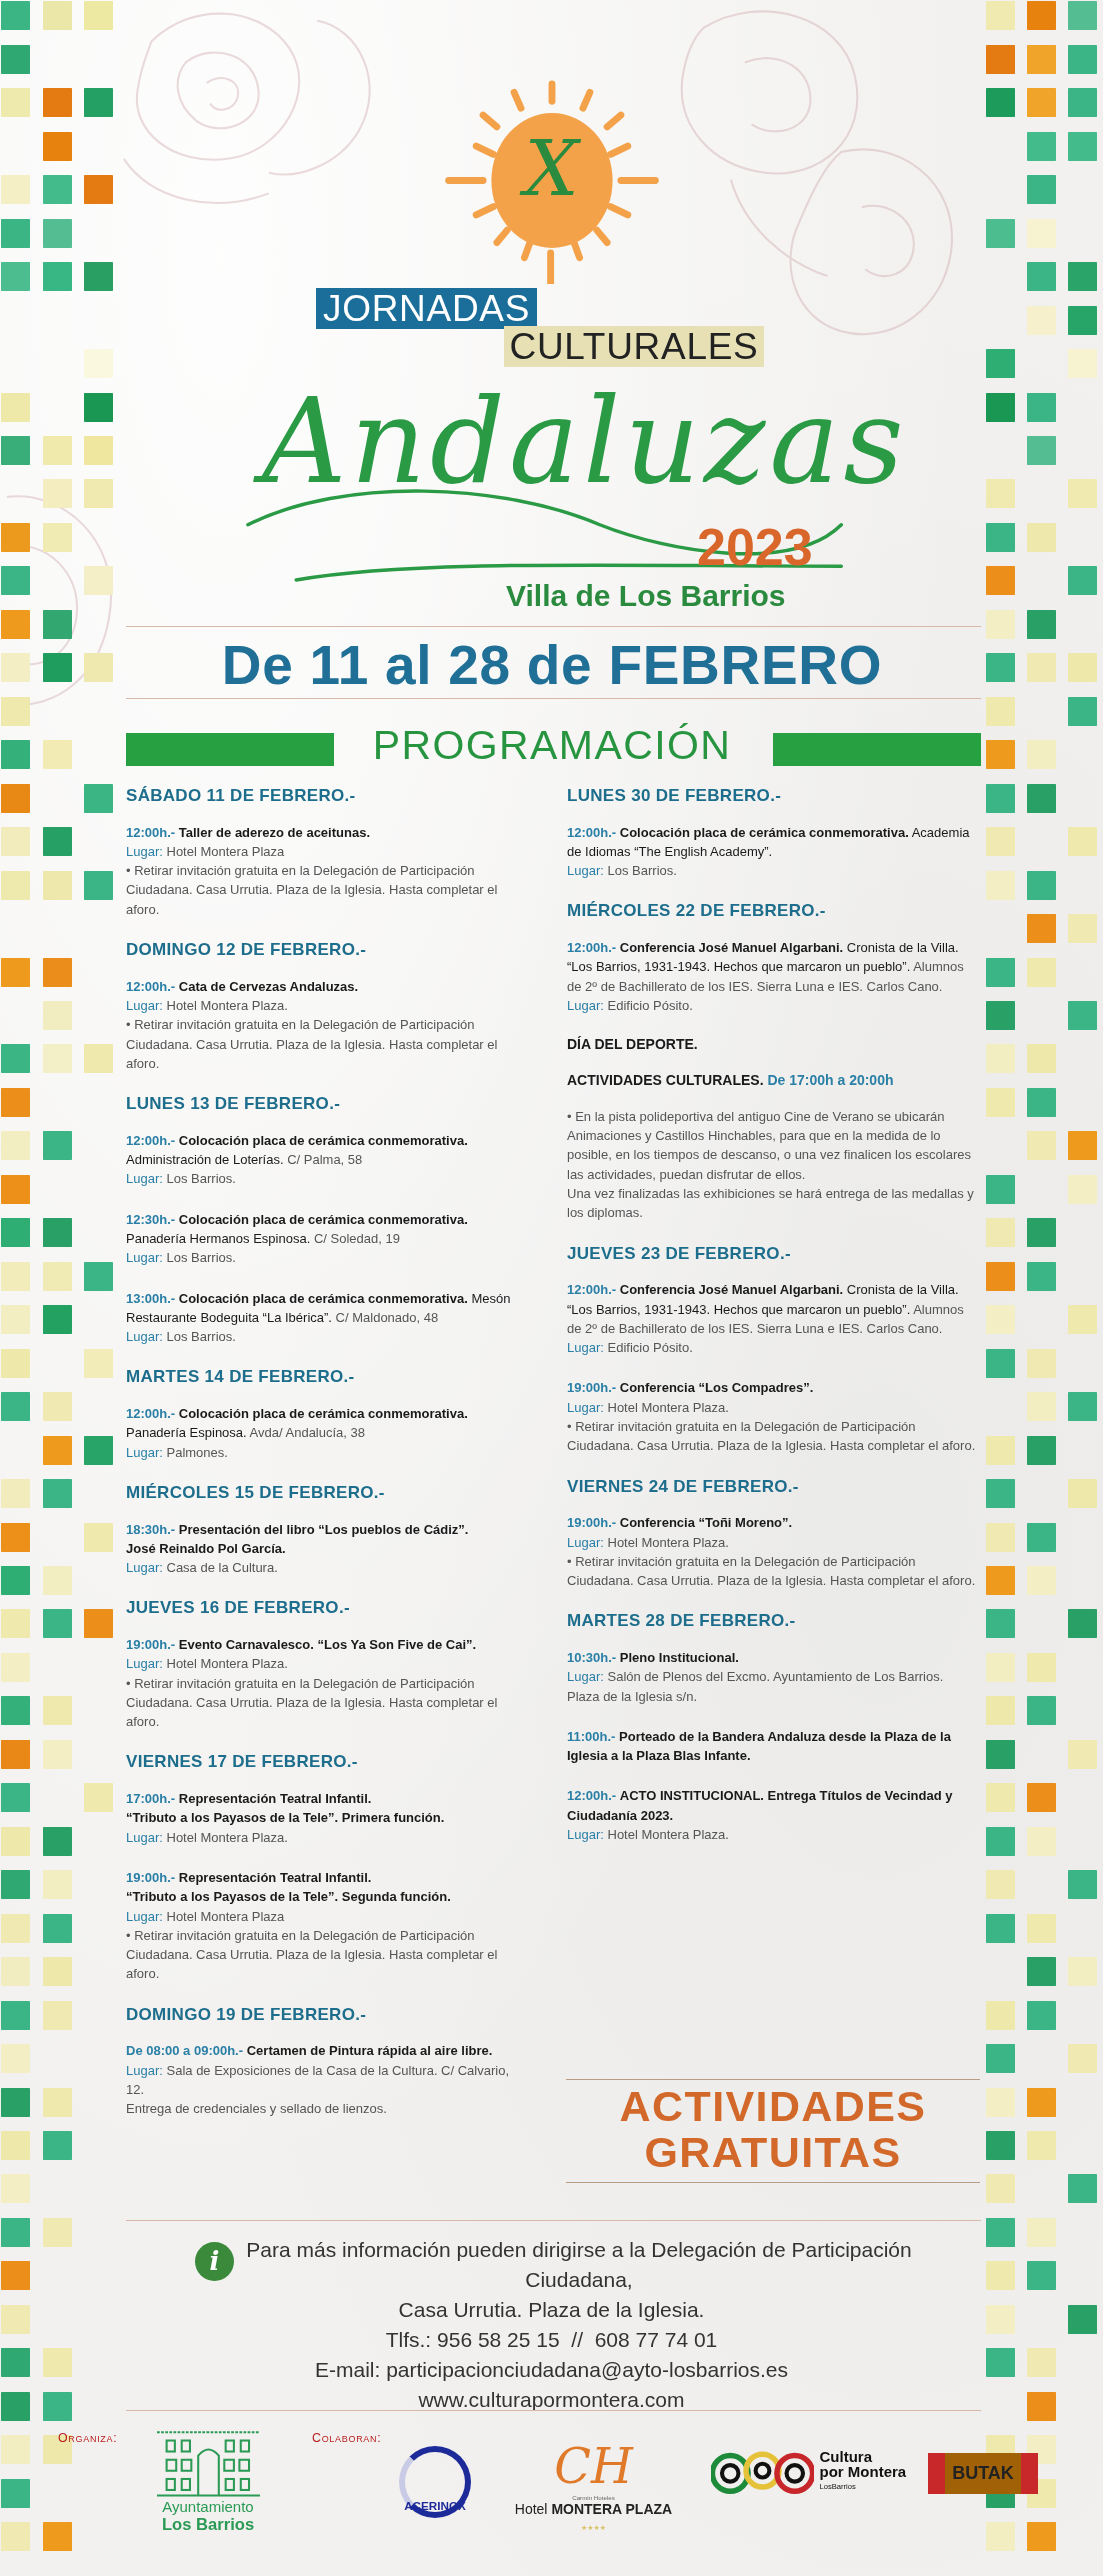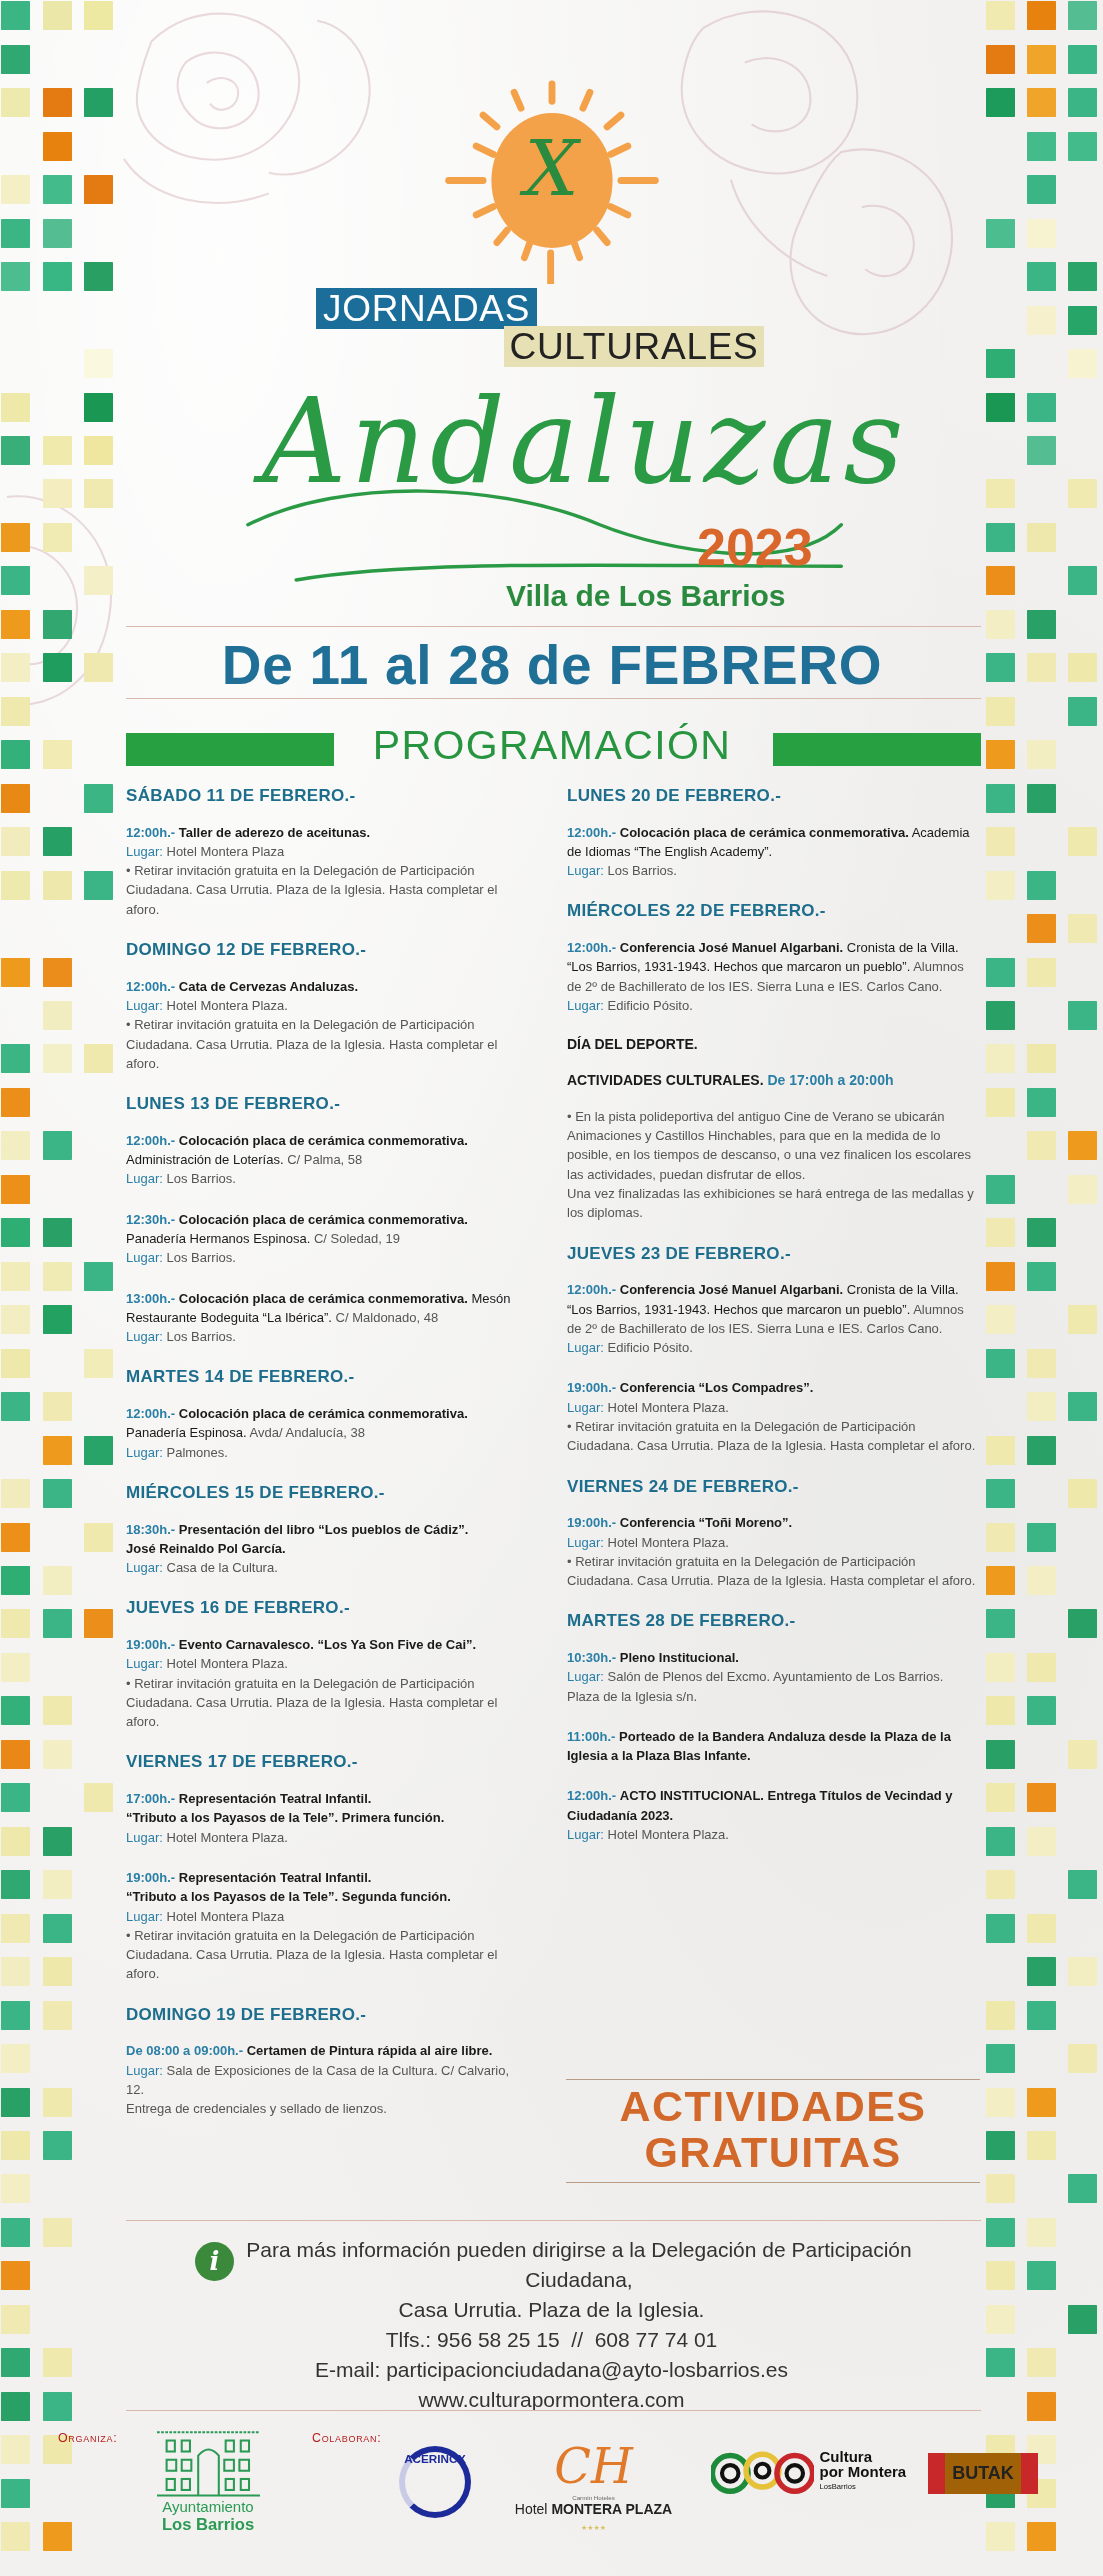--- a/index.html
+++ b/index.html
@@ -50,21 +50,21 @@
     color:#d2692a;font-weight:bold;font-size:43px;line-height:46px;letter-spacing:1.4px;}
   .info{position:absolute;left:172px;top:2235px;width:759px;text-align:center;
     color:#333;font-size:21px;line-height:30px;}
   .info-icon{position:absolute;left:195px;top:2242px;width:39px;height:39px;border-radius:50%;
     background:#3b8a3c;color:#fff;font-family:"DejaVu Serif",serif;font-style:italic;
     font-weight:bold;font-size:26px;text-align:center;line-height:39px;}
   .footer-label{position:absolute;top:2431px;color:#b91c1c;font-size:12.4px;letter-spacing:0.7px;font-variant:small-caps;}
   .ayto{position:absolute;left:153px;top:2428px;width:110px;text-align:center;color:#2a9a55;}
   .acerinox{position:absolute;left:399px;top:2446px;width:72px;height:72px;border-radius:50%;
     border:6.2px solid #1d2a9a;border-left-color:#c9cbe6;box-sizing:border-box;color:#1d2a9a;
-    font-weight:bold;font-size:11.7px;display:flex;align-items:flex-start;justify-content:center;}
+    font-weight:bold;font-size:11.7px;display:flex;align-items:flex-end;justify-content:center;}
   .montera{position:absolute;left:504px;top:2439px;width:179px;text-align:center;}
   .cpm{position:absolute;left:711px;top:2449px;display:flex;align-items:center;}
   .butak{position:absolute;left:928px;top:2453px;width:110px;height:41px;background:#c9282a;
     display:flex;align-items:center;justify-content:center;}
 </style>
 </head>
 <body>
 
 <div class="paper"></div>
 
@@ -445,21 +445,21 @@
       <div class="day">DOMINGO 19 DE FEBRERO.-</div>
       <div class="ev">
         <div class="line"><span class="time">De 08:00 a 09:00h.-</span> <span class="title">Certamen de Pintura rápida al aire libre.</span></div>
         <div class="line"><span class="lugar">Lugar:</span> <span class="txt">Sala de Exposiciones de la Casa de la Cultura. C/ Calvario, 12.</span></div>
         <div class="line note">Entrega de credenciales y sellado de lienzos.</div>
       </div>
     </div>
   </div>
 <div class="col r" id="col-right">
     <div>
-      <div class="day">LUNES 20 DE FEBRERO.-</div>
+      <div class="day">LUNES 30 DE FEBRERO.-</div>
       <div class="ev">
         <div class="line"><span class="time">12:00h.-</span> <span class="title">Colocación placa de cerámica conmemorativa.</span> <span class="sub">Academia de Idiomas “The English Academy”.</span></div>
         <div class="line"><span class="lugar">Lugar:</span> <span class="txt">Los Barrios.</span></div>
       </div>
     </div>
     <div>
       <div class="day">MIÉRCOLES 22 DE FEBRERO.-</div>
       <div class="ev">
         <div class="line"><span class="time">12:00h.-</span> <span class="title">Conferencia José Manuel Algarbani.</span> <span class="sub">Cronista de la Villa. “Los Barrios, 1931-1943. Hechos que marcaron un pueblo”.</span> <span class="txt">Alumnos de 2º de Bachillerato de los IES. Sierra Luna e IES. Carlos Cano.</span></div>
         <div class="line"><span class="lugar">Lugar:</span> <span class="txt">Edificio Pósito.</span></div>

